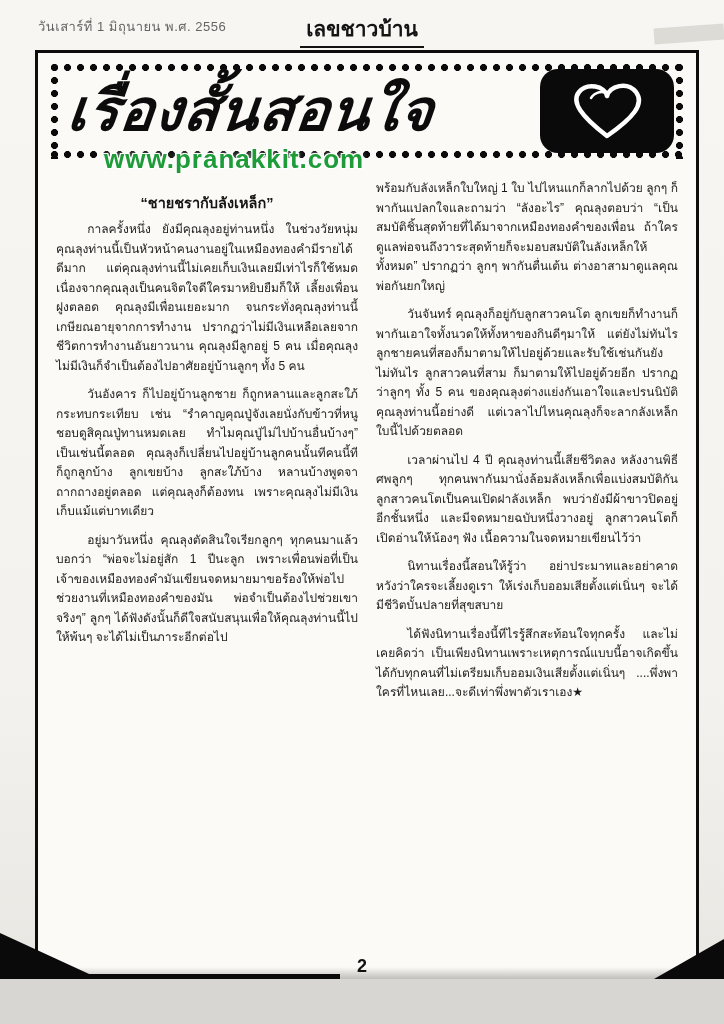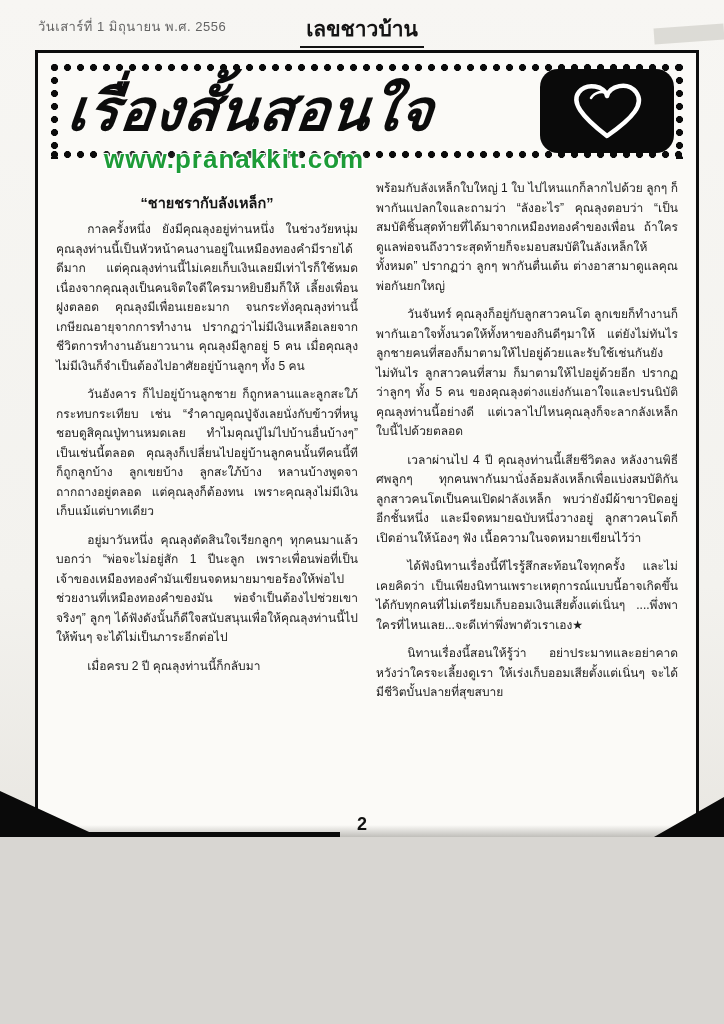--- a/index.html
+++ b/index.html
@@ -1,21 +1,21 @@
 <!DOCTYPE html>
 <html lang="th"><head>
 <meta charset="utf-8">
 <style>
   * { margin:0; padding:0; box-sizing:border-box; }
   html,body { background:#d8d6d2; }
   body { font-family:"Liberation Sans","DejaVu Sans",sans-serif; }
 
   .page {
     position:relative;
-    width:724px; height:837px;
+    width:724px; height:979px;
     margin:0 auto;
     background:linear-gradient(180deg,#f7f6f3 0%, #f3f2ee 70%, #e9e7e2 100%);
     color:#141414;
     overflow:hidden;
   }
 
   
   .header-date {
     position:absolute; top:16px; left:38px;
     font-size:13px; color:#4a4a4a; letter-spacing:.5px;
@@ -191,28 +191,27 @@
     </div>
 
     <div class="website">www.pranakkit.com</div>
 
     <div class="story">
       <div class="col col-left">
         <div class="story-title">“ชายชรากับลังเหล็ก”</div>
         <p>กาลครั้งหนึ่ง ยังมีคุณลุงอยู่ท่านหนึ่ง ในช่วงวัยหนุ่มคุณลุงท่านนี้เป็นหัวหน้าคนงานอยู่ในเหมืองทองคำมีรายได้ดีมาก แต่คุณลุงท่านนี้ไม่เคยเก็บเงินเลยมีเท่าไรก็ใช้หมด เนื่องจากคุณลุงเป็นคนจิตใจดีใครมาหยิบยืมก็ให้ เลี้ยงเพื่อนฝูงตลอด คุณลุงมีเพื่อนเยอะมาก จนกระทั่งคุณลุงท่านนี้เกษียณอายุจากการทำงาน ปรากฏว่าไม่มีเงินเหลือเลยจากชีวิตการทำงานอันยาวนาน คุณลุงมีลูกอยู่ 5 คน เมื่อคุณลุงไม่มีเงินก็จำเป็นต้องไปอาศัยอยู่บ้านลูกๆ ทั้ง 5 คน</p>
         <p>วันอังคาร ก็ไปอยู่บ้านลูกชาย ก็ถูกหลานและลูกสะใภ้กระทบกระเทียบ เช่น “รำคาญคุณปู่จังเลยนั่งกับข้าวที่หนูชอบดูสิคุณปู่ทานหมดเลย ทำไมคุณปู่ไม่ไปบ้านอื่นบ้างๆ” เป็นเช่นนี้ตลอด คุณลุงก็เปลี่ยนไปอยู่บ้านลูกคนนั้นทีคนนี้ที ก็ถูกลูกบ้าง ลูกเขยบ้าง ลูกสะใภ้บ้าง หลานบ้างพูดจาถากถางอยู่ตลอด แต่คุณลุงก็ต้องทน เพราะคุณลุงไม่มีเงินเก็บแม้แต่บาทเดียว</p>
         <p>อยู่มาวันหนึ่ง คุณลุงตัดสินใจเรียกลูกๆ ทุกคนมาแล้วบอกว่า “พ่อจะไม่อยู่สัก 1 ปีนะลูก เพราะเพื่อนพ่อที่เป็นเจ้าของเหมืองทองคำมันเขียนจดหมายมาขอร้องให้พ่อไปช่วยงานที่เหมืองทองคำของมัน พ่อจำเป็นต้องไปช่วยเขาจริงๆ” ลูกๆ ได้ฟังดังนั้นก็ดีใจสนับสนุนเพื่อให้คุณลุงท่านนี้ไปให้พ้นๆ จะได้ไม่เป็นภาระอีกต่อไป</p>
-        <p>เมื่อครบ 2 ปี คุณลุงท่านนี้ก็กลับมา</p>
       </div>
       <div class="col col-right">
         <p>พร้อมกับลังเหล็กใบใหญ่ 1 ใบ ไปไหนแกก็ลากไปด้วย ลูกๆ ก็พากันแปลกใจและถามว่า “ลังอะไร” คุณลุงตอบว่า “เป็นสมบัติชิ้นสุดท้ายที่ได้มาจากเหมืองทองคำของเพื่อน ถ้าใครดูแลพ่อจนถึงวาระสุดท้ายก็จะมอบสมบัติในลังเหล็กให้ทั้งหมด” ปรากฏว่า ลูกๆ พากันตื่นเต้น ต่างอาสามาดูแลคุณพ่อกันยกใหญ่</p>
         <p>วันจันทร์ คุณลุงก็อยู่กับลูกสาวคนโต ลูกเขยก็ทำงานก็พากันเอาใจทั้งนวดให้ทั้งหาของกินดีๆมาให้ แต่ยังไม่ทันไรลูกชายคนที่สองก็มาตามให้ไปอยู่ด้วยและรับใช้เช่นกันยังไม่ทันไร ลูกสาวคนที่สาม ก็มาตามให้ไปอยู่ด้วยอีก ปรากฏว่าลูกๆ ทั้ง 5 คน ของคุณลุงต่างแย่งกันเอาใจและปรนนิบัติคุณลุงท่านนี้อย่างดี แต่เวลาไปไหนคุณลุงก็จะลากลังเหล็กใบนี้ไปด้วยตลอด</p>
         <p>เวลาผ่านไป 4 ปี คุณลุงท่านนี้เสียชีวิตลง หลังงานพิธีศพลูกๆ ทุกคนพากันมานั่งล้อมลังเหล็กเพื่อแบ่งสมบัติกัน ลูกสาวคนโตเป็นคนเปิดฝาลังเหล็ก พบว่ายังมีผ้าขาวปิดอยู่อีกชั้นหนึ่ง และมีจดหมายฉบับหนึ่งวางอยู่ ลูกสาวคนโตก็เปิดอ่านให้น้องๆ ฟัง เนื้อความในจดหมายเขียนไว้ว่า</p>
+        <p>นิทานเรื่องนี้สอนให้รู้ว่า อย่าประมาทและอย่าคาดหวังว่าใครจะเลี้ยงดูเรา ให้เร่งเก็บออมเสียตั้งแต่เนิ่นๆ จะได้มีชีวิตบั้นปลายที่สุขสบาย</p>
         <p>ได้ฟังนิทานเรื่องนี้ทีไรรู้สึกสะท้อนใจทุกครั้ง และไม่เคยคิดว่า เป็นเพียงนิทานเพราะเหตุการณ์แบบนี้อาจเกิดขึ้นได้กับทุกคนที่ไม่เตรียมเก็บออมเงินเสียตั้งแต่เนิ่นๆ ....พึ่งพาใครที่ไหนเลย...จะดีเท่าพึ่งพาตัวเราเอง★</p>
-        <p>นิทานเรื่องนี้สอนให้รู้ว่า อย่าประมาทและอย่าคาดหวังว่าใครจะเลี้ยงดูเรา ให้เร่งเก็บออมเสียตั้งแต่เนิ่นๆ จะได้มีชีวิตบั้นปลายที่สุขสบาย</p>
       </div>
     </div>
 
   </div>
 
   <div class="page-number">2</div>
 
   <div class="art art-bottom-band"></div>
   <div class="art art-bl2"></div>
   <div class="art art-bl"></div>

